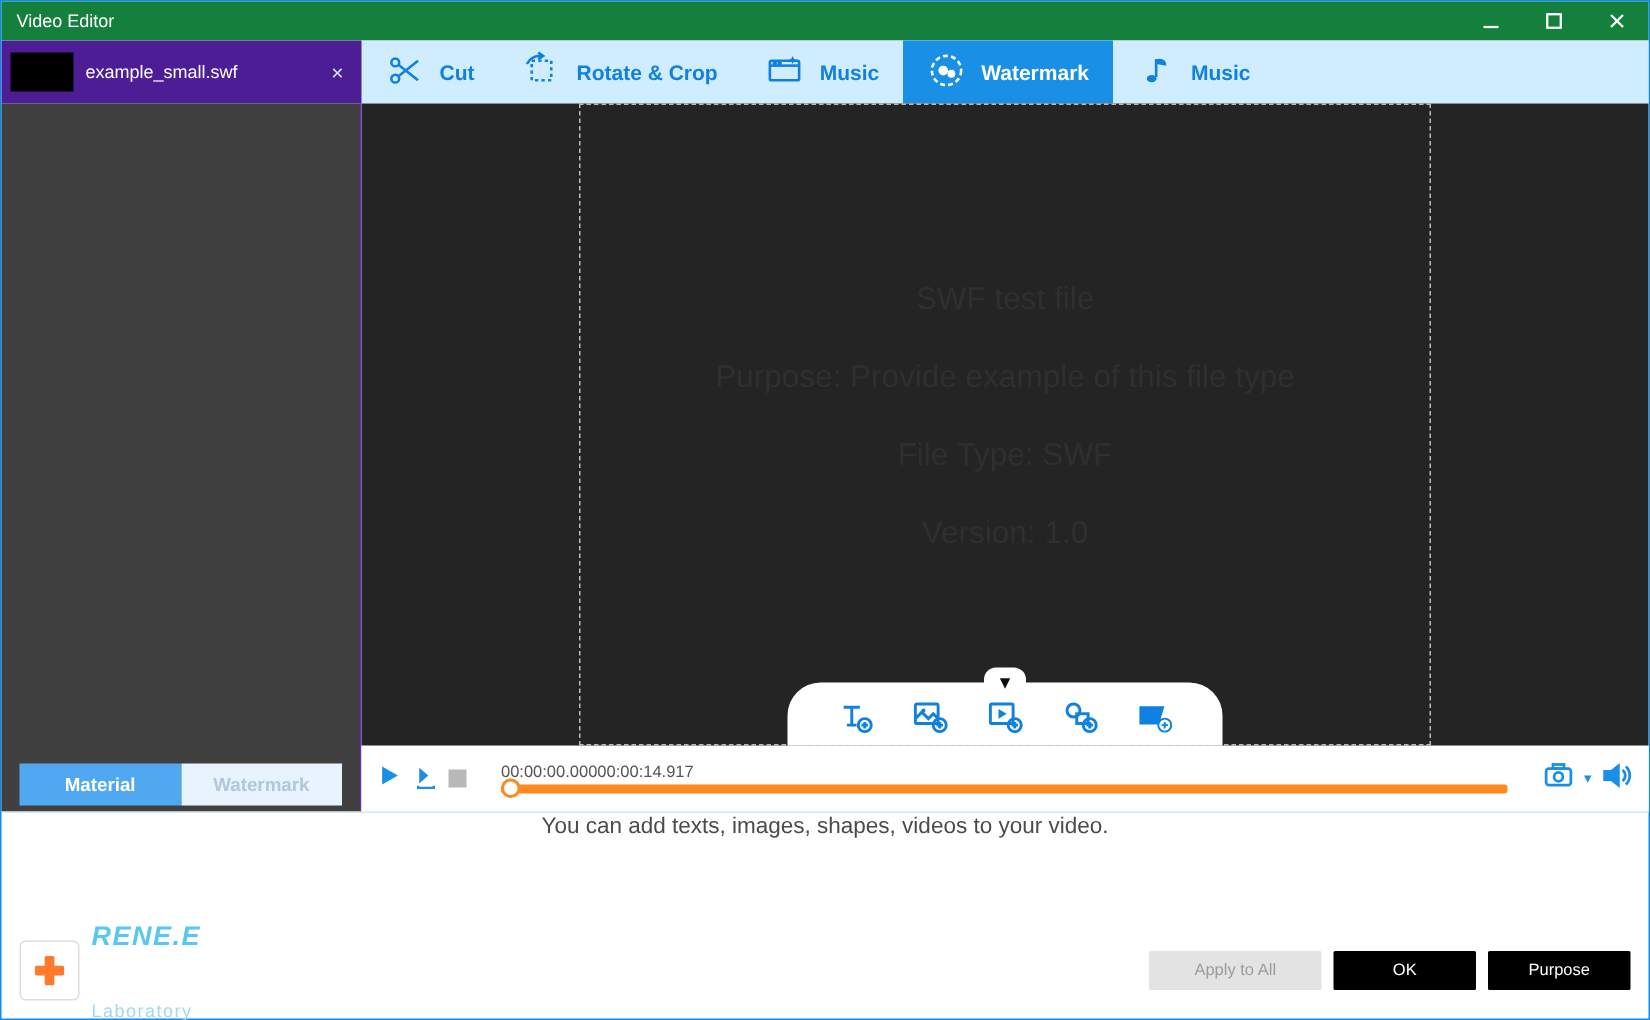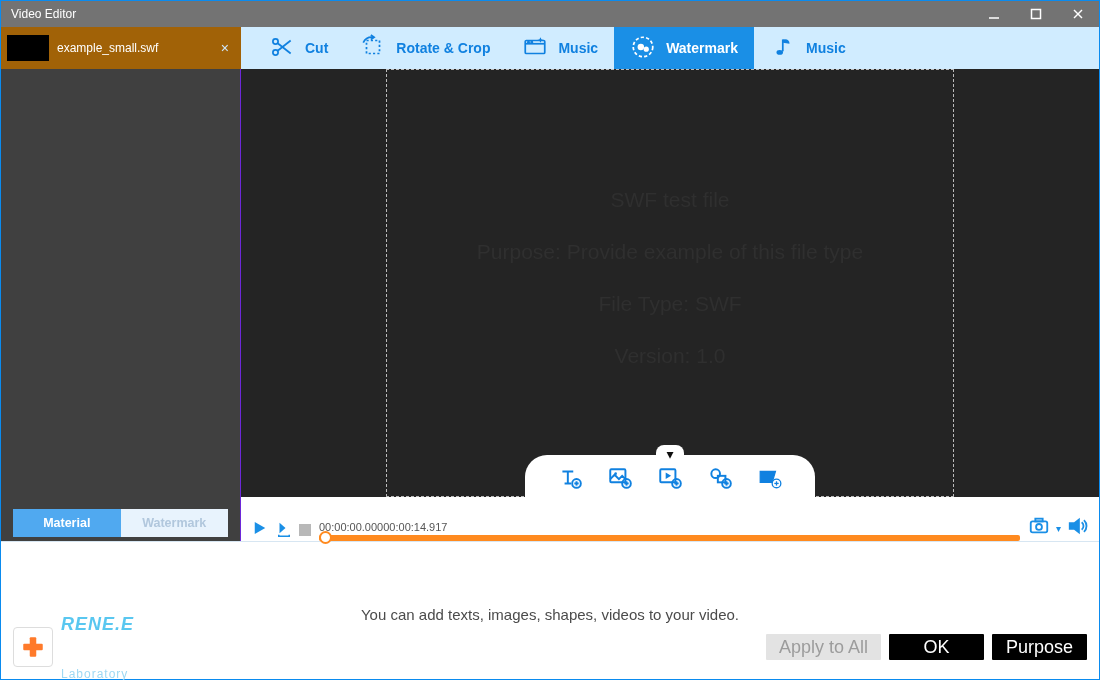--- a/index.html
+++ b/index.html
@@ -1,31 +1,31 @@
 <!DOCTYPE html>
 <html><head>
 <meta charset="utf-8">
 <style>
   * { box-sizing: border-box; margin: 0; padding: 0; font-family: "Segoe UI", Tahoma, sans-serif; user-select: none; }
   html, body { width: 1100px; height: 680px; overflow: hidden; background: #fff; }
 
   .window { width: 1100px; height: 680px; display: flex; flex-direction: column; border: 1px solid #0a8bef; }
 
   
-  .title-bar { height: 26px; background: #737373; display: flex; align-items: center; color: #fff; font-size: 12px; padding-left: 10px; }
+  .title-bar { height: 26px; background: #15803d; display: flex; align-items: center; color: #fff; font-size: 12px; padding-left: 10px; }
   .title-bar .spacer { flex: 1; }
   .win-btn { width: 42px; height: 26px; display: flex; align-items: center; justify-content: center; }
   .win-btn svg { stroke: #fff; }
 
   
   .toolbar-row { height: 42px; display: flex; background: #d0ecff; }
-  .file-tab { width: 240px; height: 42px; background: #a16207; display: flex; align-items: center; padding: 0 8px 0 6px; color: #fff; font-size: 12px; }
+  .file-tab { width: 240px; height: 42px; background: #4c1d95; display: flex; align-items: center; padding: 0 8px 0 6px; color: #fff; font-size: 12px; }
   .file-thumb { width: 42px; height: 26px; background: #000; margin-right: 8px; }
   .file-tab .x { margin-left: auto; font-size: 14px; color: #cfe9ff; padding: 0 4px; }
-  .tools { flex: 1; display: flex; padding-left: 12px; }
+  .tools { flex: 1; display: flex; }
   .tool { height: 42px; display: flex; align-items: center; padding: 0 16px; color: #1081e0; font-weight: 600; font-size: 14px; gap: 10px; }
   .tool.active { background: #1a8fe6; color: #fff; }
   .tool svg { width: 26px; height: 26px; }
 
   
   .body-row { flex: 1; display: flex; min-height: 0; }
   .sidebar { width: 240px; background: #404040; border-right: 1px solid #6d28d9; display: flex; flex-direction: column; }
   .sidebar-content { flex: 1; }
   .sidebar-tabs { height: 32px; display: flex; padding: 0 12px 2px 12px; gap: 0; }
   .stab { flex: 1; height: 28px; display: flex; align-items: center; justify-content: center; font-size: 12.5px; font-weight: 600; color: #b1c7dd; background: #e8f3fd; }
@@ -46,42 +46,42 @@
     padding-top: 4px;
   }
   .wm-toolbar::before, .wm-toolbar::after {
     content: ""; position: absolute; bottom: 0; width: 30px; height: 42px; background: transparent;
   }
   .wm-chevron { position: absolute; top: -10px; left: 50%; transform: translateX(-50%); color: #0e0e0e; font-size: 14px; background:#fff; width:28px; height:14px; border-top-left-radius:8px; border-top-right-radius:8px; display:flex; align-items:flex-end; justify-content:center; line-height:10px;}
   .wm-toolbar .wbtn svg { width: 26px; height: 26px; display:block; }
   .wm-toolbar .wbtn { color: #1081e0; }
 
   
-  .time-row { height: 44px; display: flex; align-items: flex-end; padding: 0 10px; gap: 8px; background:#fff; }
+  .time-row { height: 44px; display: flex; align-items: center; padding: 0 10px; gap: 23px; background:#fff; }
   .play-ctrl { display:flex; align-items:center; gap:6px; color:#1a8fe6; }
   .play-ctrl svg { width:18px; height:18px; }
   .stop-box { width:12px; height:12px; background:#b8b8b8;}
   .time-block { flex:1; display:flex; flex-direction:column; }
   .time-labels { display:flex; font-size:11px; color:#555; }
   .time-labels .mid { flex:1; text-align:center; color:#6a6a6a; }
   .slider { position:relative; height:6px; background:#ff8a1f; margin-top:2px; border-radius:2px;}
   .slider .knob { position:absolute; left:0; top:-4px; width:13px; height:13px; background:#fff; border:2px solid #ff8a1f; border-radius:50%; }
   .cap-aud { display:flex; align-items:center; gap:6px; color:#1a8fe6;}
   .cap-aud svg { width:22px; height:22px; }
 
   
   .bottom { height: 138px; border-top: 1px solid #d7e6f2; display:flex; flex-direction:column; }
-  .hint-area { flex:1; display:flex; align-items:flex-end; justify-content:center; color:#4b4b4b; font-size:15px; }
+  .hint-area { flex:1; display:flex; align-items:flex-start; justify-content:center; color:#4b4b4b; font-size:15px; }
   .bottom-row { height:56px; display:flex; align-items:center; padding:0 12px 8px 12px; }
   .logo { display:flex; align-items:center; gap:8px; }
   .logo-badge { width:40px; height:40px; border:1px solid #ddd; border-radius:4px; display:flex; align-items:center; justify-content:center; background:#fff;}
   .logo-text .l1 { color:#59c7f0; font-weight:800; letter-spacing:1px; font-size:18px; font-style:italic;text-align:center;}
   .logo-text .l2 { color:#9fd9f3; font-size:12px; letter-spacing:1px;margin-top:32px; }
   .bottom-row .spacer { flex:1; }
-  .btn { width:95px; height:26px; font-size:18px; display:flex; align-items:center; justify-content:center; border-radius:1px; margin-left:8px; }
+  .btn { width:95px; height:26px; font-size:11px; display:flex; align-items:center; justify-content:center; border-radius:1px; margin-left:8px; }
   .btn-apply { width:115px; background:#e3e3e3; color:#9c9c9c; }
   .btn-ok, .btn-cancel { background:#000000; color:#fff; }
 </style>
 </head>
 <body>
 
 <div class="window">
 
   <div class="title-bar">
     <span>Video Editor</span>

